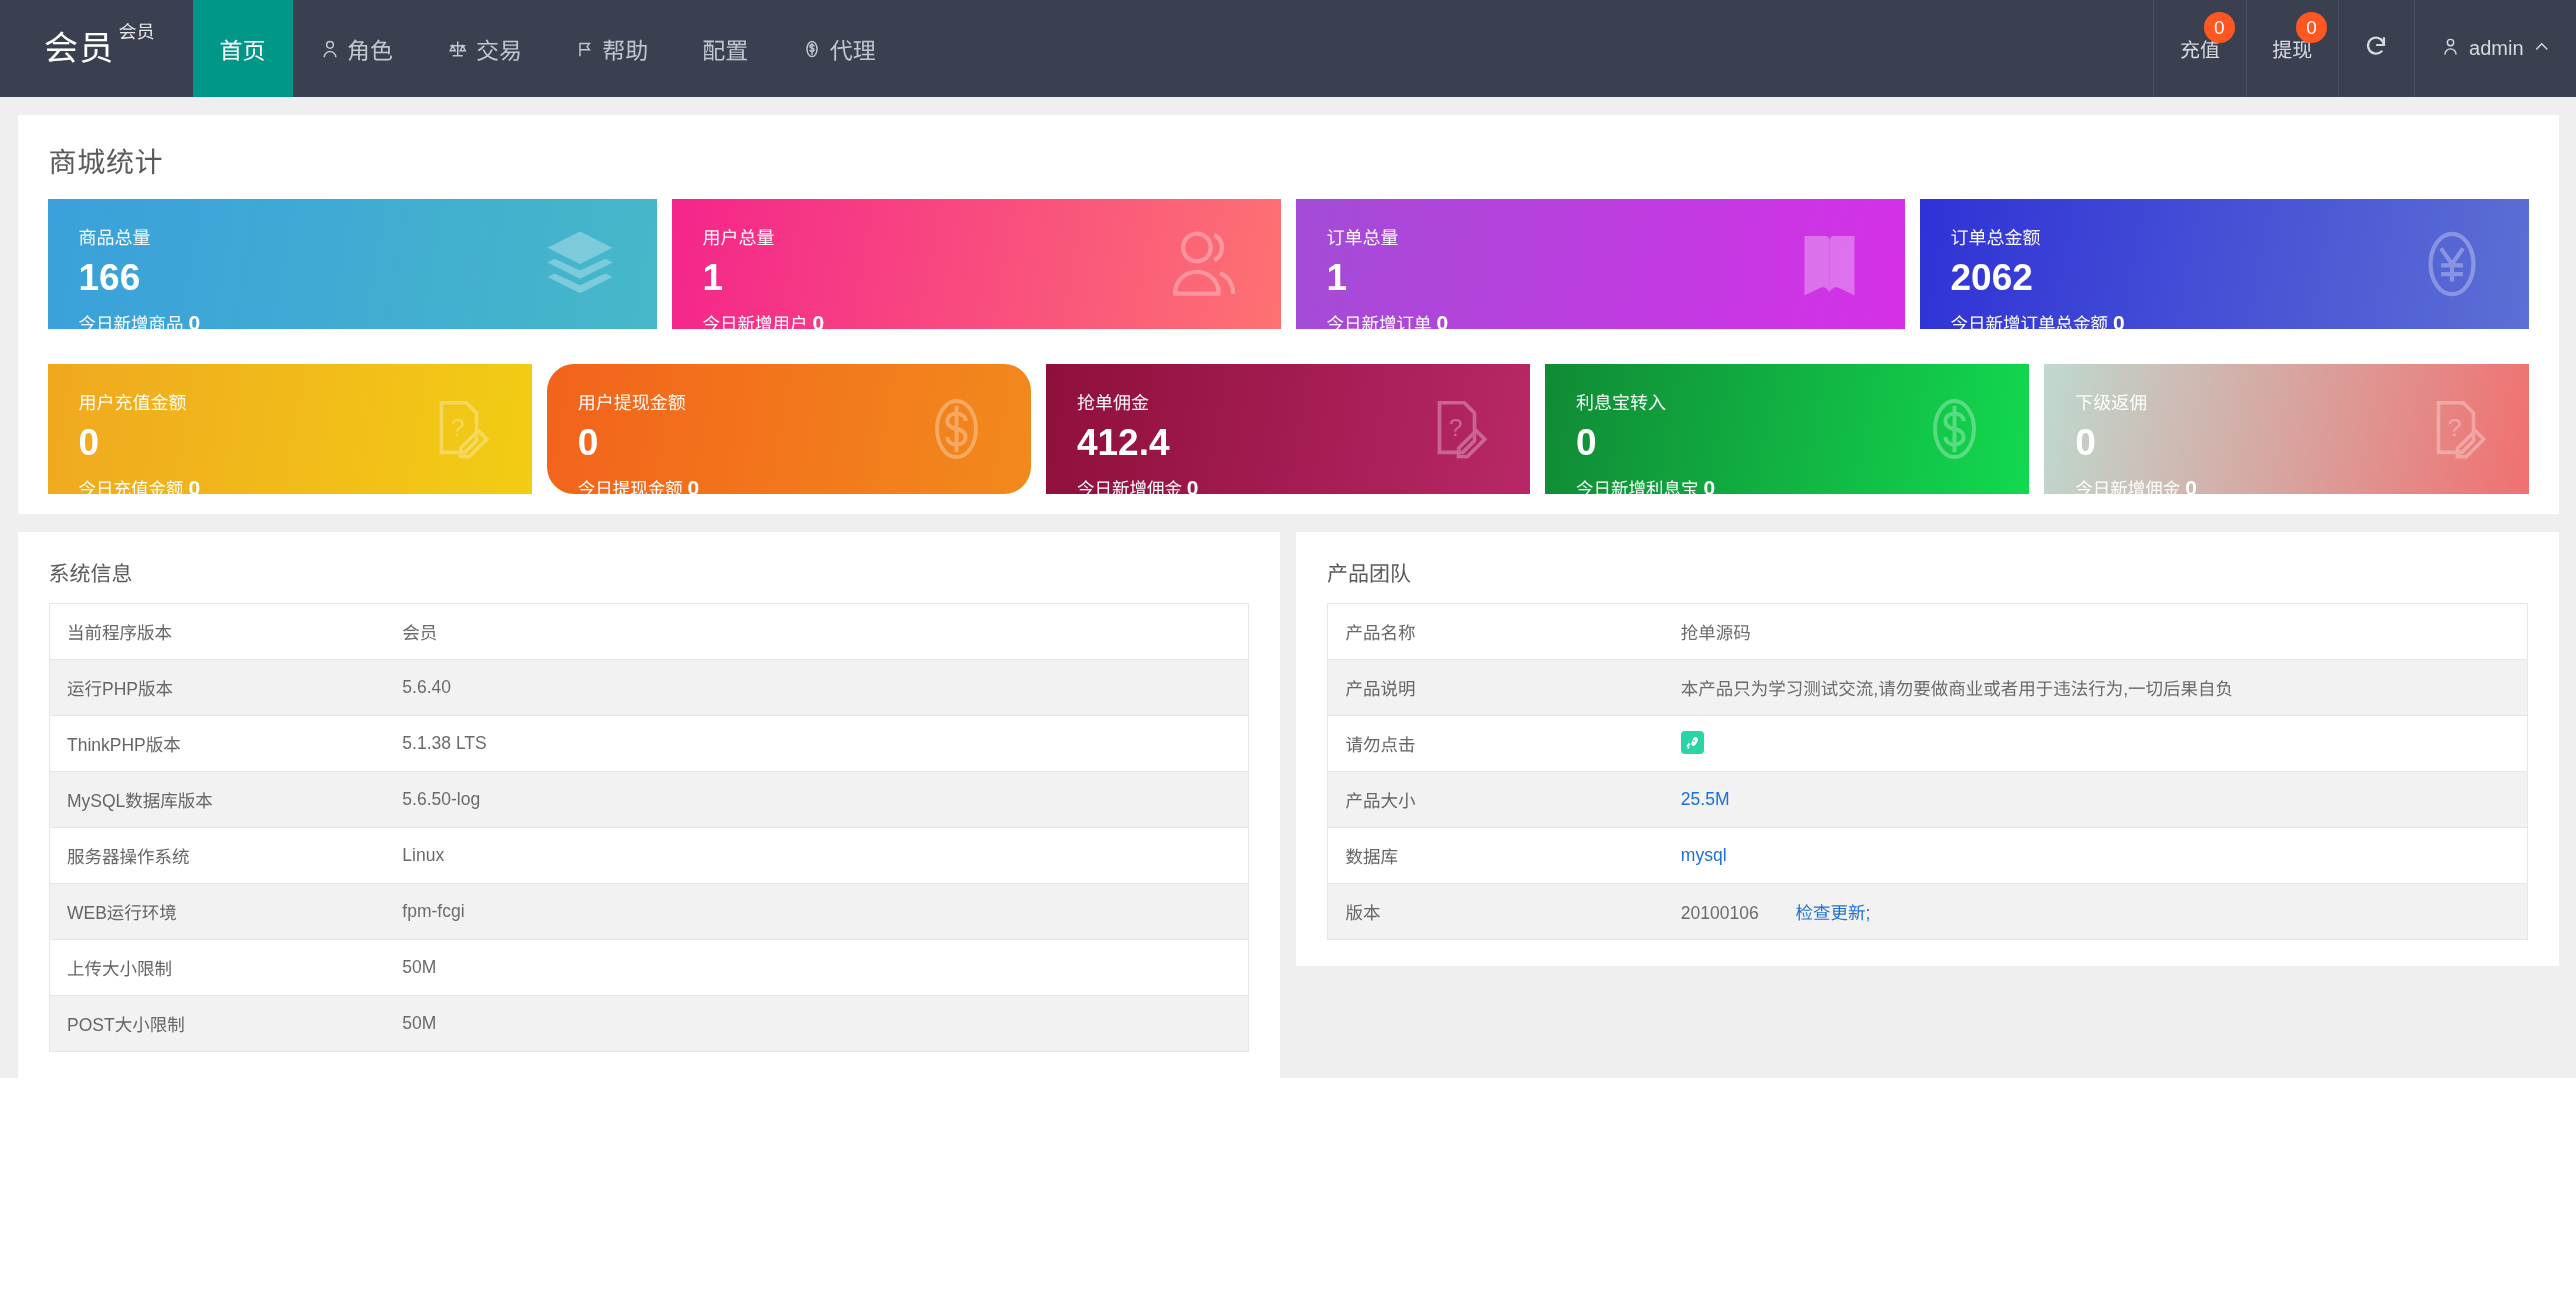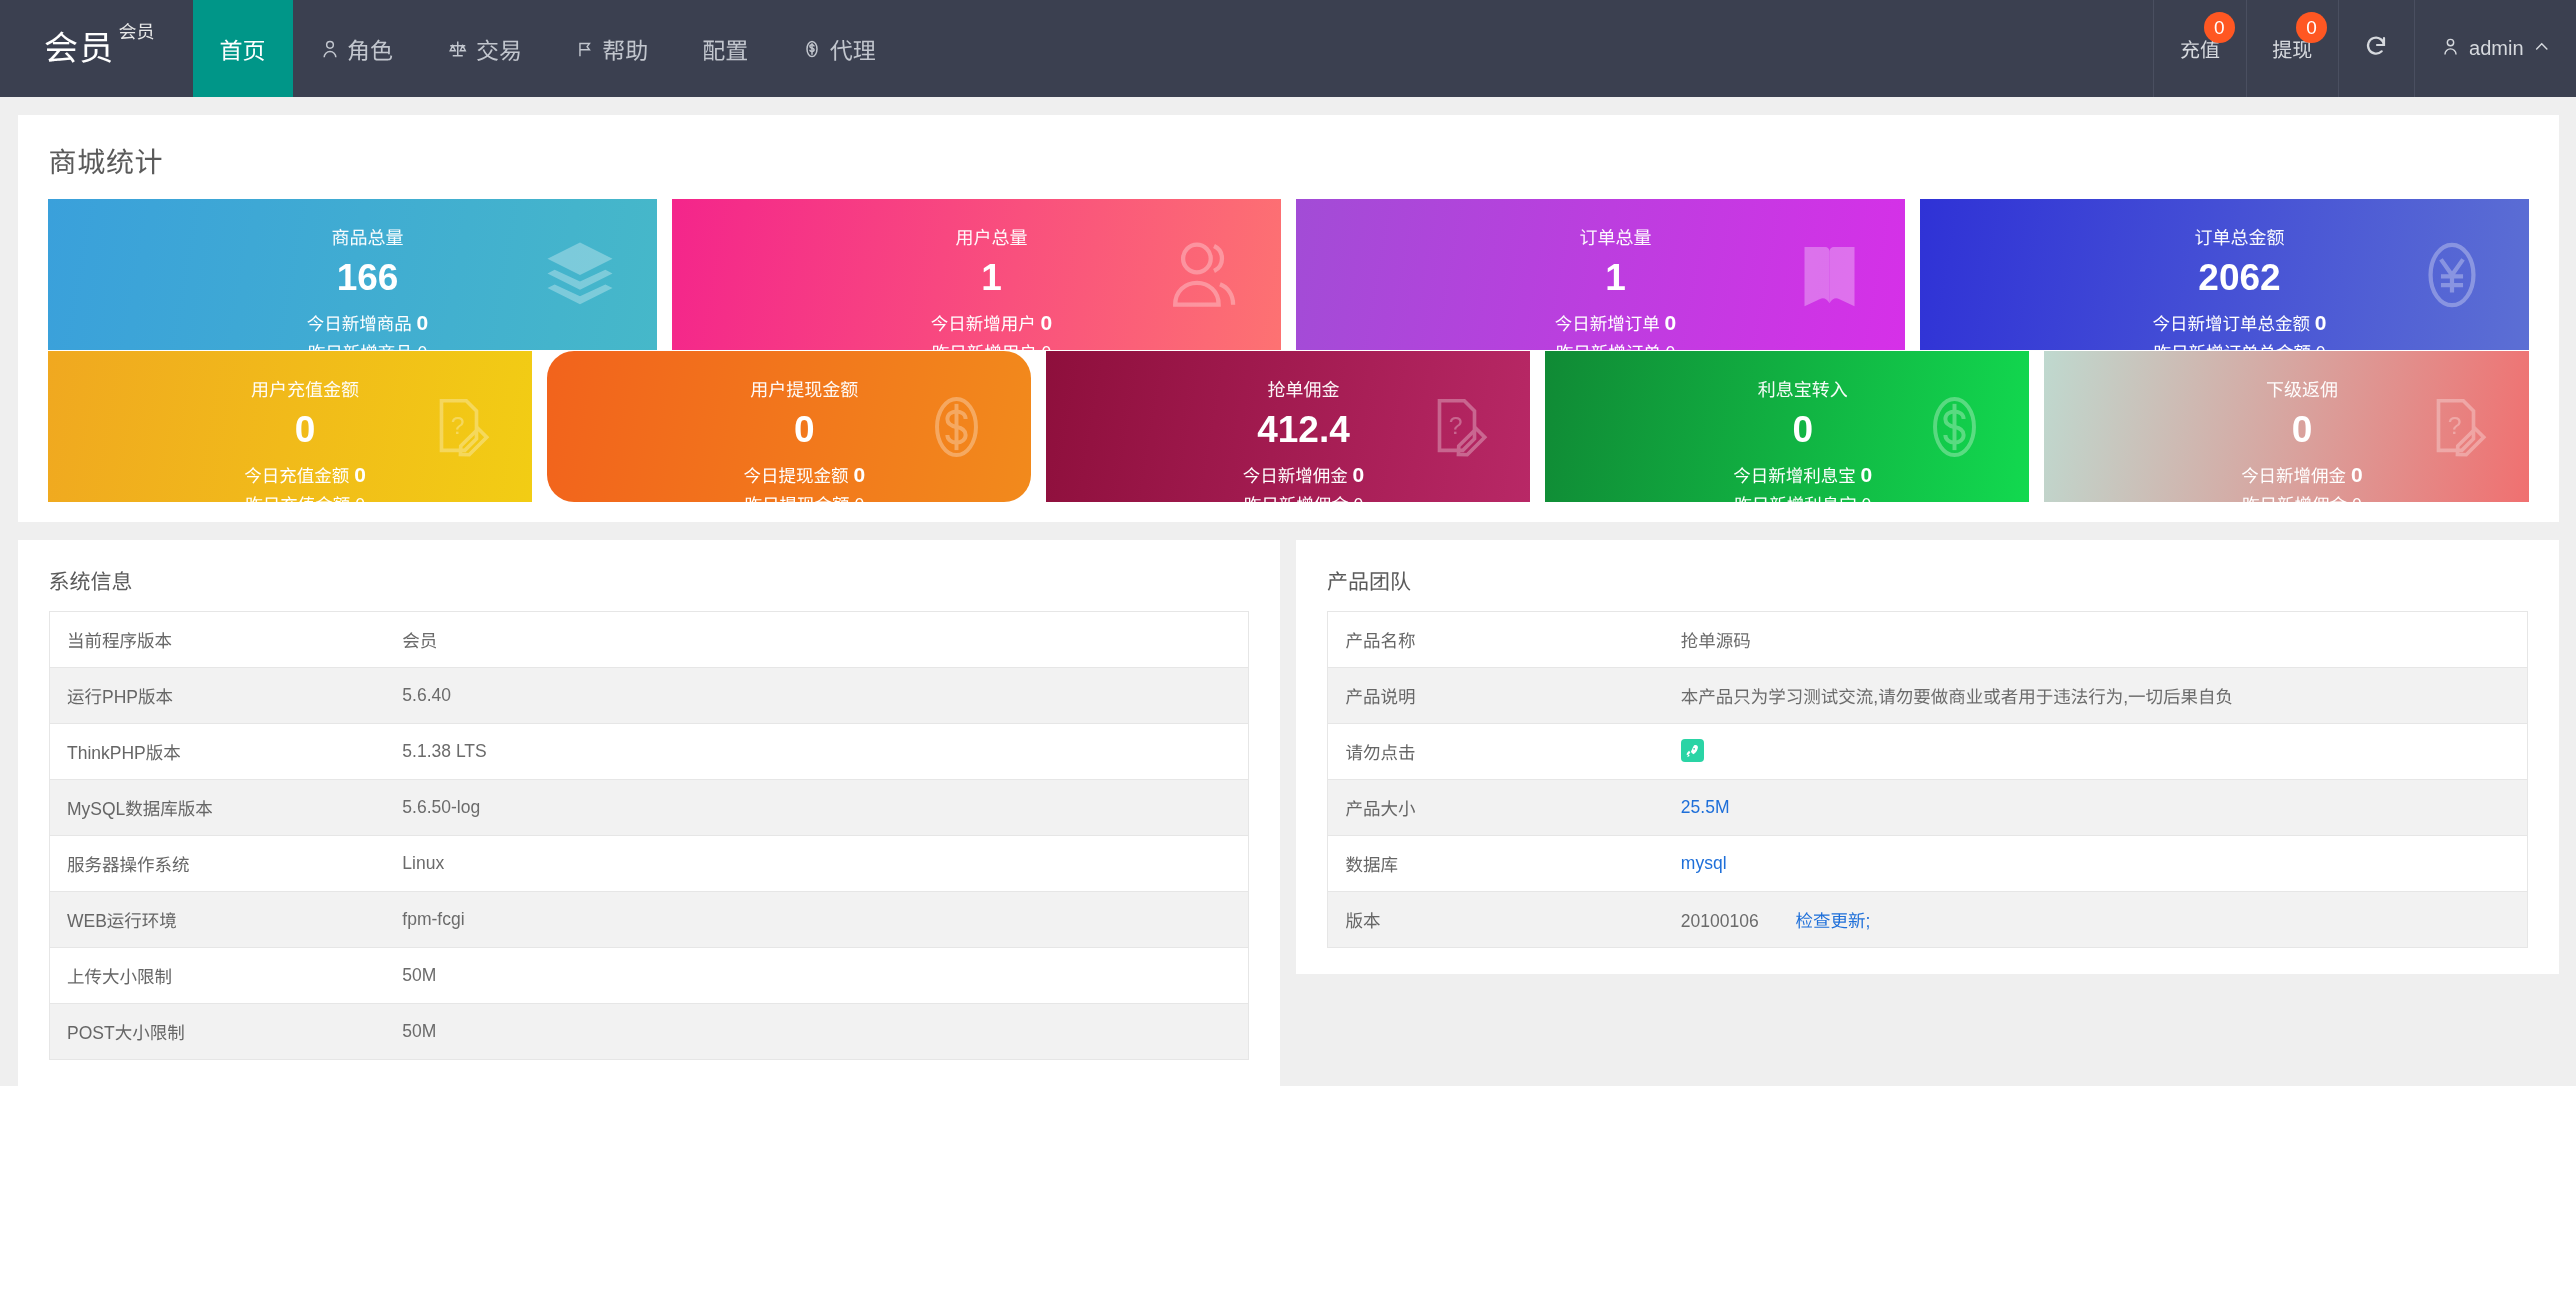--- a/index.html
+++ b/index.html
@@ -117,30 +117,29 @@
     letter-spacing: 0.7px;
   }
 
   
   .cards {
     display: flex;
     flex-wrap: nowrap;
     gap: 15px;
     padding: 19px 30px 0 30px;
   }
-  .cards.row2 { padding-top: 1px; }
+  .cards.row2 { padding-top: 35px; }
   .card {
     flex: 1 1 0;
     min-width: 0;
-    height: 151px;
+    height: 130px;
     position: relative;
     overflow: hidden;
     padding: 30px 0 0 31px;
     color: #ffffff;
-    text-align: center;
   }
   .card-label {
     font-size: 18px;
     line-height: 1;
     margin-bottom: 10.8px;
     color: rgba(255,255,255,0.96);
     white-space: nowrap;
   }
   .card-value {
     font-size: 37px;

